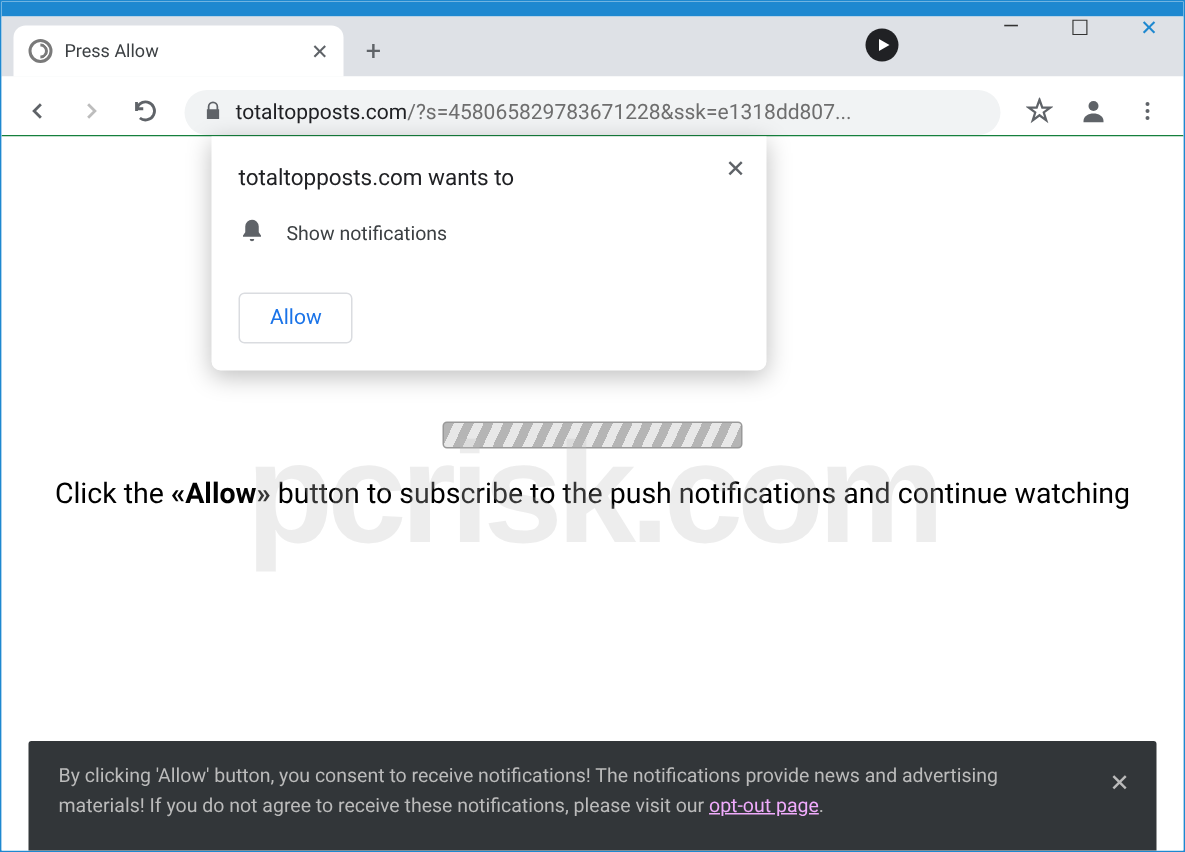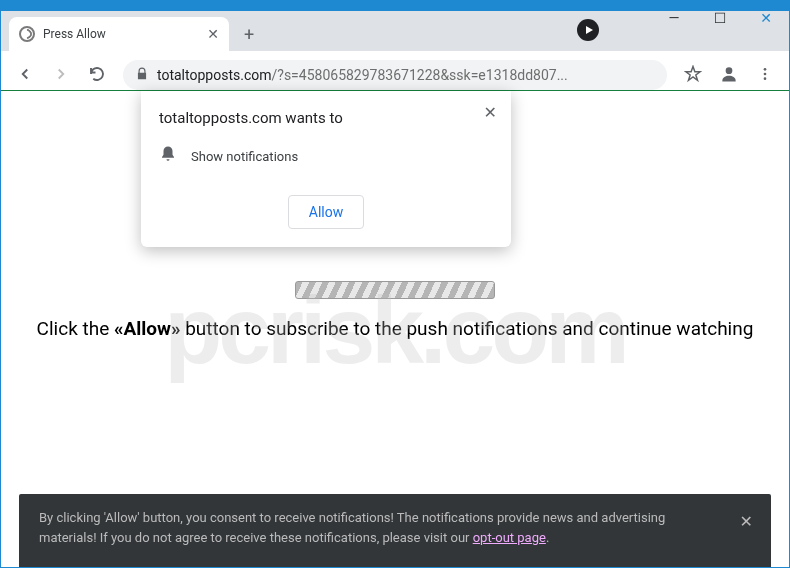--- a/index.html
+++ b/index.html
@@ -25,21 +25,21 @@
 .url .path{color:#6e6e6e}
 .star-icon,.avatar-icon,.menu-icon{width:32px;height:32px;display:flex;align-items:center;justify-content:center;color:#5f6368}
 .avatar-icon svg{width:20px;height:20px}
 .content{position:relative;height:478px;background:#fff}
 .permission-dialog{position:absolute;top:0;left:140px;width:370px;background:#fff;border-radius:0 0 6px 6px;box-shadow:0 4px 16px rgba(0,0,0,0.25);padding:18px;z-index:5}
 .perm-title{font-size:15px;color:#202124;margin-bottom:14px}
 .perm-row{display:flex;align-items:center;gap:14px;padding:4px 0}
 .bell-icon{color:#5f6368}
 .perm-text{font-size:13px;color:#3c4043}
 .perm-close{position:absolute;top:12px;right:14px;font-size:16px;color:#5f6368}
-.perm-buttons{display:flex;justify-content:center;gap:10px;margin-top:24px}
+.perm-buttons{display:flex;justify-content:flex-start;gap:10px;margin-top:24px}
 .perm-btn{border:1px solid #dadce0;background:#fff;color:#1a73e8;font-size:14px;padding:8px 20px;border-radius:4px;cursor:pointer}
 .page-body{padding-top:190px;text-align:center}
 .progress{width:200px;height:18px;margin:0 auto 18px;border:1px solid #999;border-radius:3px;background:repeating-linear-gradient(115deg,#b5b5b5 0,#b5b5b5 6px,#e8e8e8 6px,#e8e8e8 12px)}
 .page-text{font-size:19px;color:#000;font-family:Georgia,serif;padding:0 14px}
 .page-text b{font-weight:bold}
 .consent-bar{position:absolute;bottom:0;left:18px;right:18px;height:75px;background:#323639;color:#bbb;font-size:13px;padding:14px 50px 14px 20px;line-height:1.5;border-radius:2px 2px 0 0}
 .consent-bar a{color:#f0abfc;text-decoration:underline}
 .consent-close{position:absolute;right:18px;top:16px;color:#bbb;font-size:16px}
 .watermark{position:absolute;top:50%;left:50%;transform:translate(-50%,-50%);font-size:95px;font-weight:bold;color:rgba(190,190,190,0.28);font-family:Arial,sans-serif;letter-spacing:-4px;pointer-events:none;z-index:1;white-space:nowrap}
 .media-indicator{position:absolute;top:18px;right:190px;width:22px;height:22px;background:#202124;border-radius:50%;display:flex;align-items:center;justify-content:center;z-index:10}

